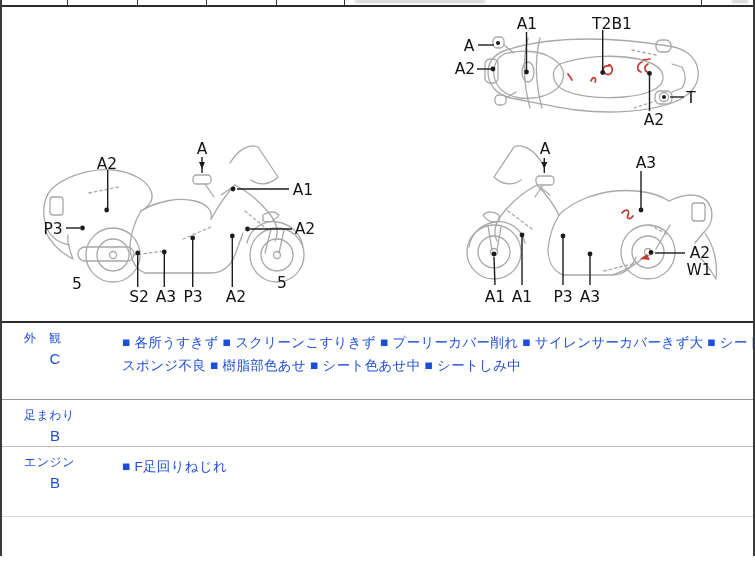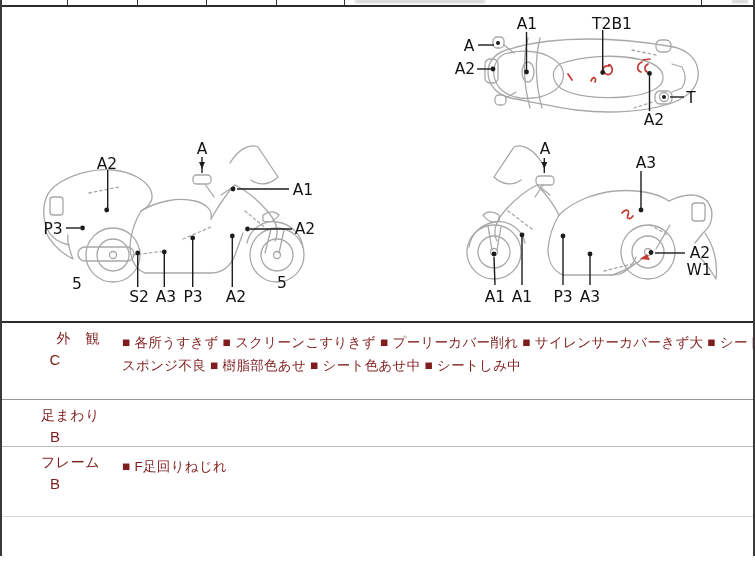--- a/index.html
+++ b/index.html
@@ -4,21 +4,21 @@
 <style>
   html,body{margin:0;padding:0;background:#fff;}
   .sheet{
     position:relative;
     width:755px;height:556px;
     background:#fff;
     border-left:2px solid #3a3a3a;
     border-right:2px solid #3a3a3a;
     box-sizing:border-box;
     font-family:"Liberation Sans","DejaVu Sans",sans-serif;
-    color:#7f1d1d;
+    color:#1d4ed8;
     overflow:hidden;
   }
   
   .top-strip{height:5px;display:flex;}
   .strip-cell{border-right:1.5px solid #333;height:100%;box-sizing:border-box;position:relative;}
   .strip-cell:last-child{border-right:none;}
   .remnant{position:absolute;top:0;height:3px;background:#9a9a9a;opacity:.45;filter:blur(1px);}
   
   .main-box{
     position:relative;height:314px;
@@ -33,21 +33,21 @@
   .lbl{fill:#121212;font-family:"DejaVu Sans","Liberation Sans",sans-serif;font-size:15.5px;}
   .red-mark{fill:none;stroke:var(--damage,#c23b33);stroke-width:1.7;stroke-linecap:round;stroke-linejoin:round;}
   .red-fill{fill:var(--damage,#c23b33);stroke:none;}
   
   .insp-row{display:flex;box-sizing:border-box;}
   .row-1{height:76px;}
   .row-2{height:44px;border-top:1px solid #6e6e6e;}
   .row-3{height:47px;border-top:1px solid #9a9a9a;}
   .row-4{height:71px;border-top:1px solid #bdbdbd;border-bottom:1px solid #d8d8d8;}
   .sec{width:104px;flex:none;padding:7px 0 0 22px;box-sizing:border-box;}
-  .sec-name{font-size:14px;letter-spacing:.5px;width:76px;text-align:right;white-space:pre;}
+  .sec-name{font-size:12px;letter-spacing:.5px;width:76px;text-align:left;white-space:pre;}
   .sec-grade{font-size:15px;width:62px;text-align:center;margin-top:3px;}
   .defects{
     flex:none;width:648px;padding-top:8px;
     font-size:13.5px;line-height:23px;
     word-break:break-all;letter-spacing:.3px;margin-left:16px;
   }
 </style>
 </head>
 <body>
 
@@ -259,19 +259,19 @@
 
   <div class="insp-row row-3">
     <div class="sec">
       <div class="sec-name">足まわり</div>
       <div class="sec-grade">B</div>
     </div>
   </div>
 
   <div class="insp-row row-4">
     <div class="sec">
-      <div class="sec-name">フレーム</div>
+      <div class="sec-name">エンジン</div>
       <div class="sec-grade">B</div>
     </div>
     <div class="defects">■ F足回りねじれ</div>
   </div>
 
 </div>
 
 </body></html>

